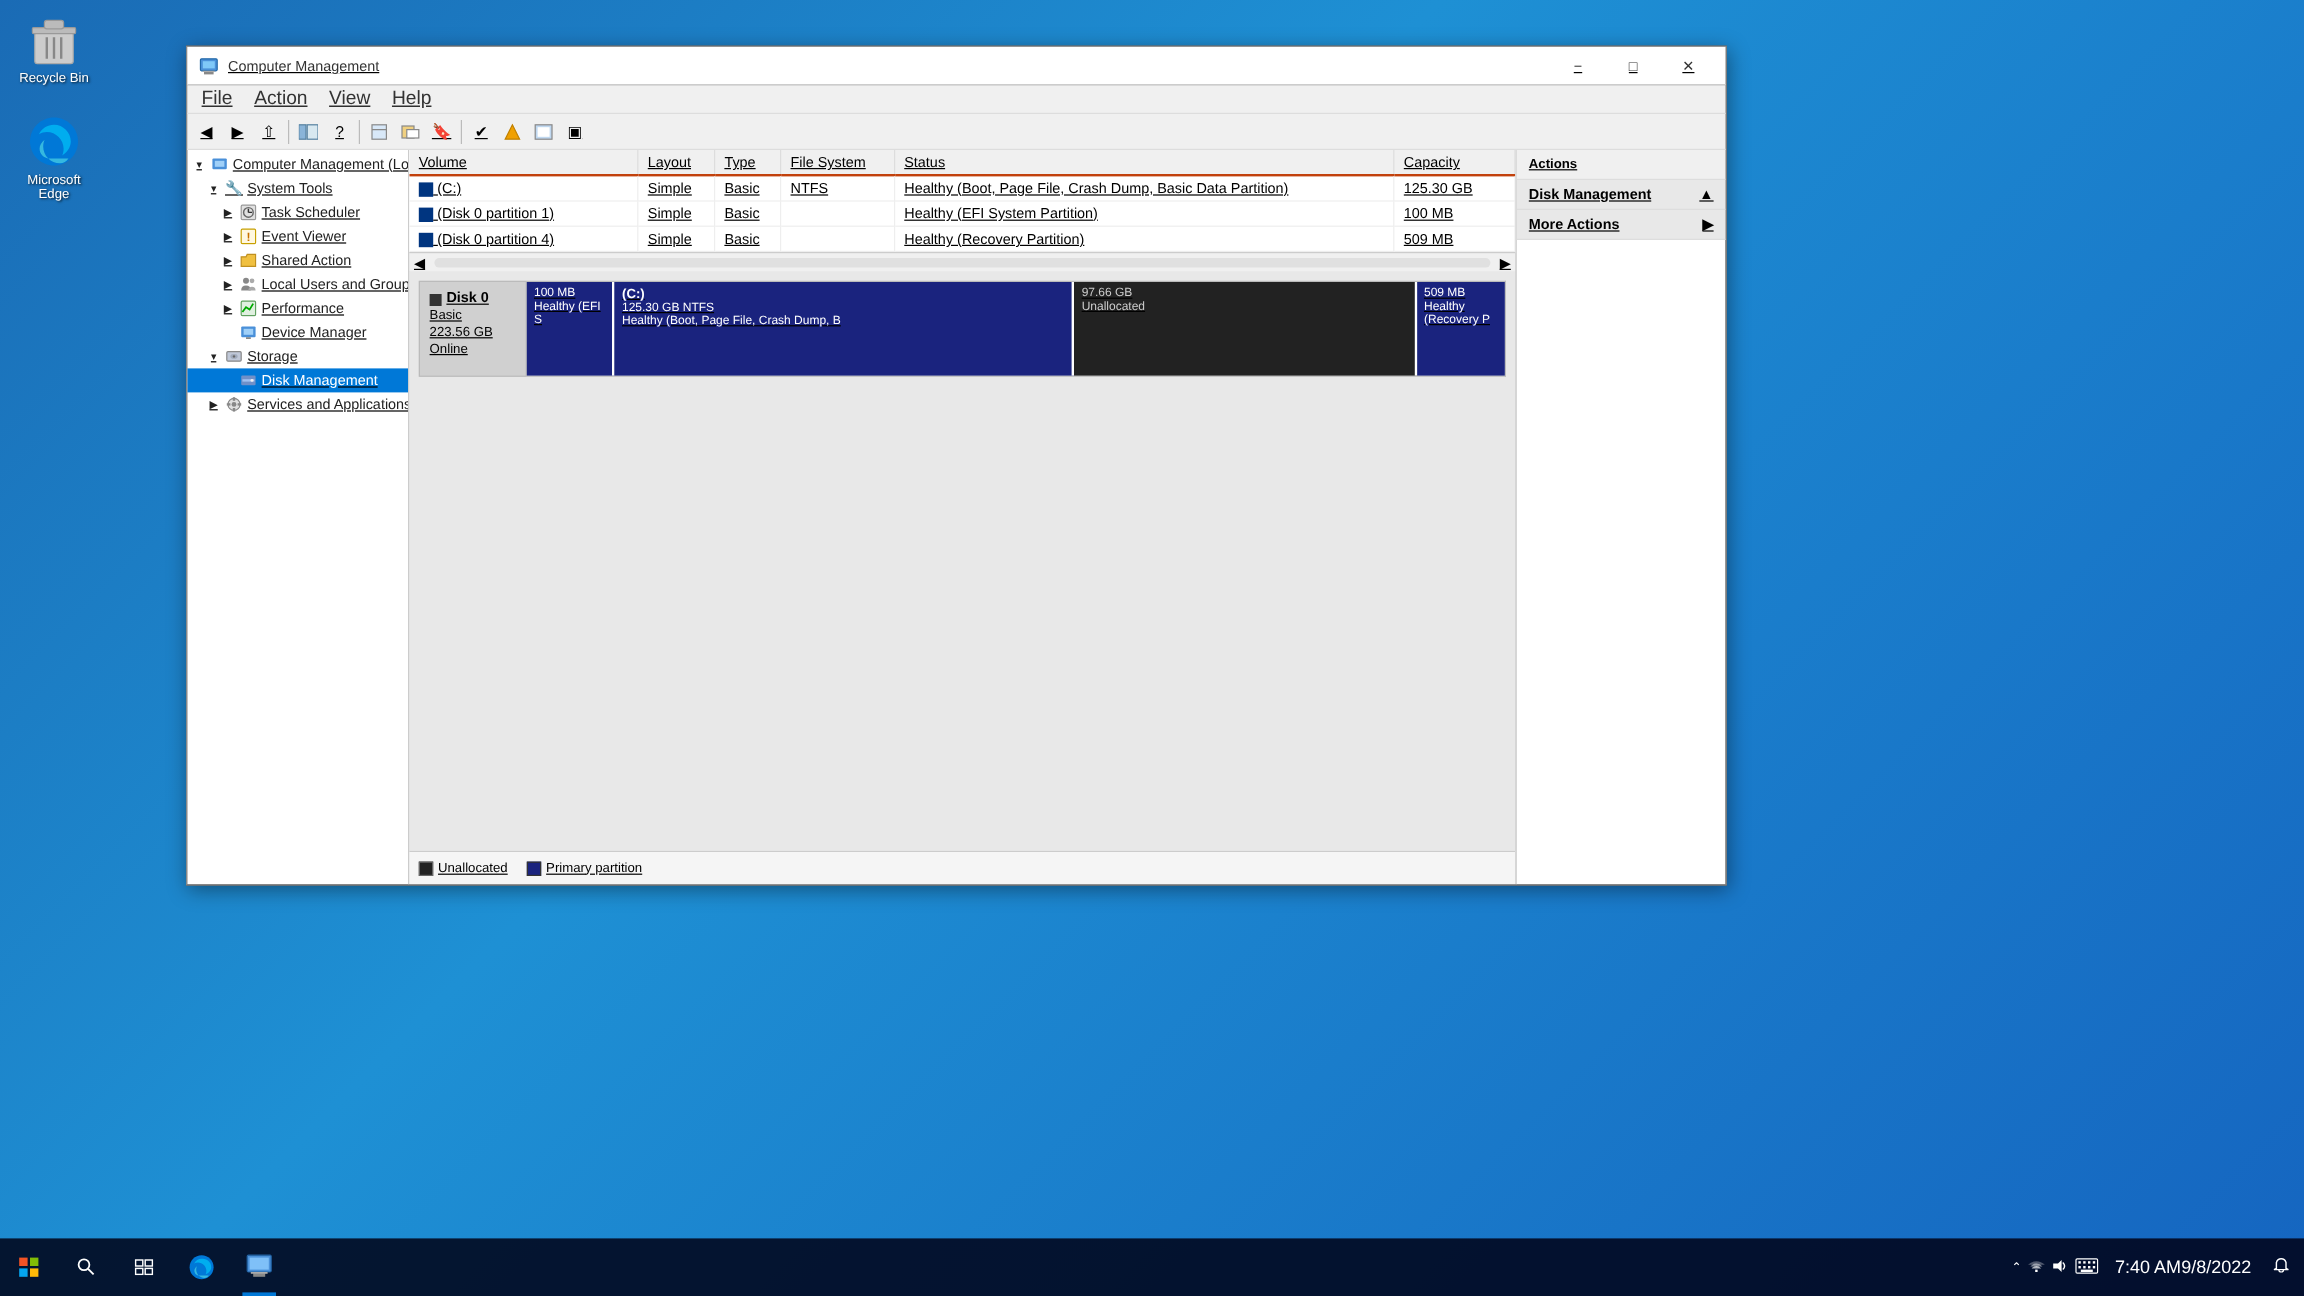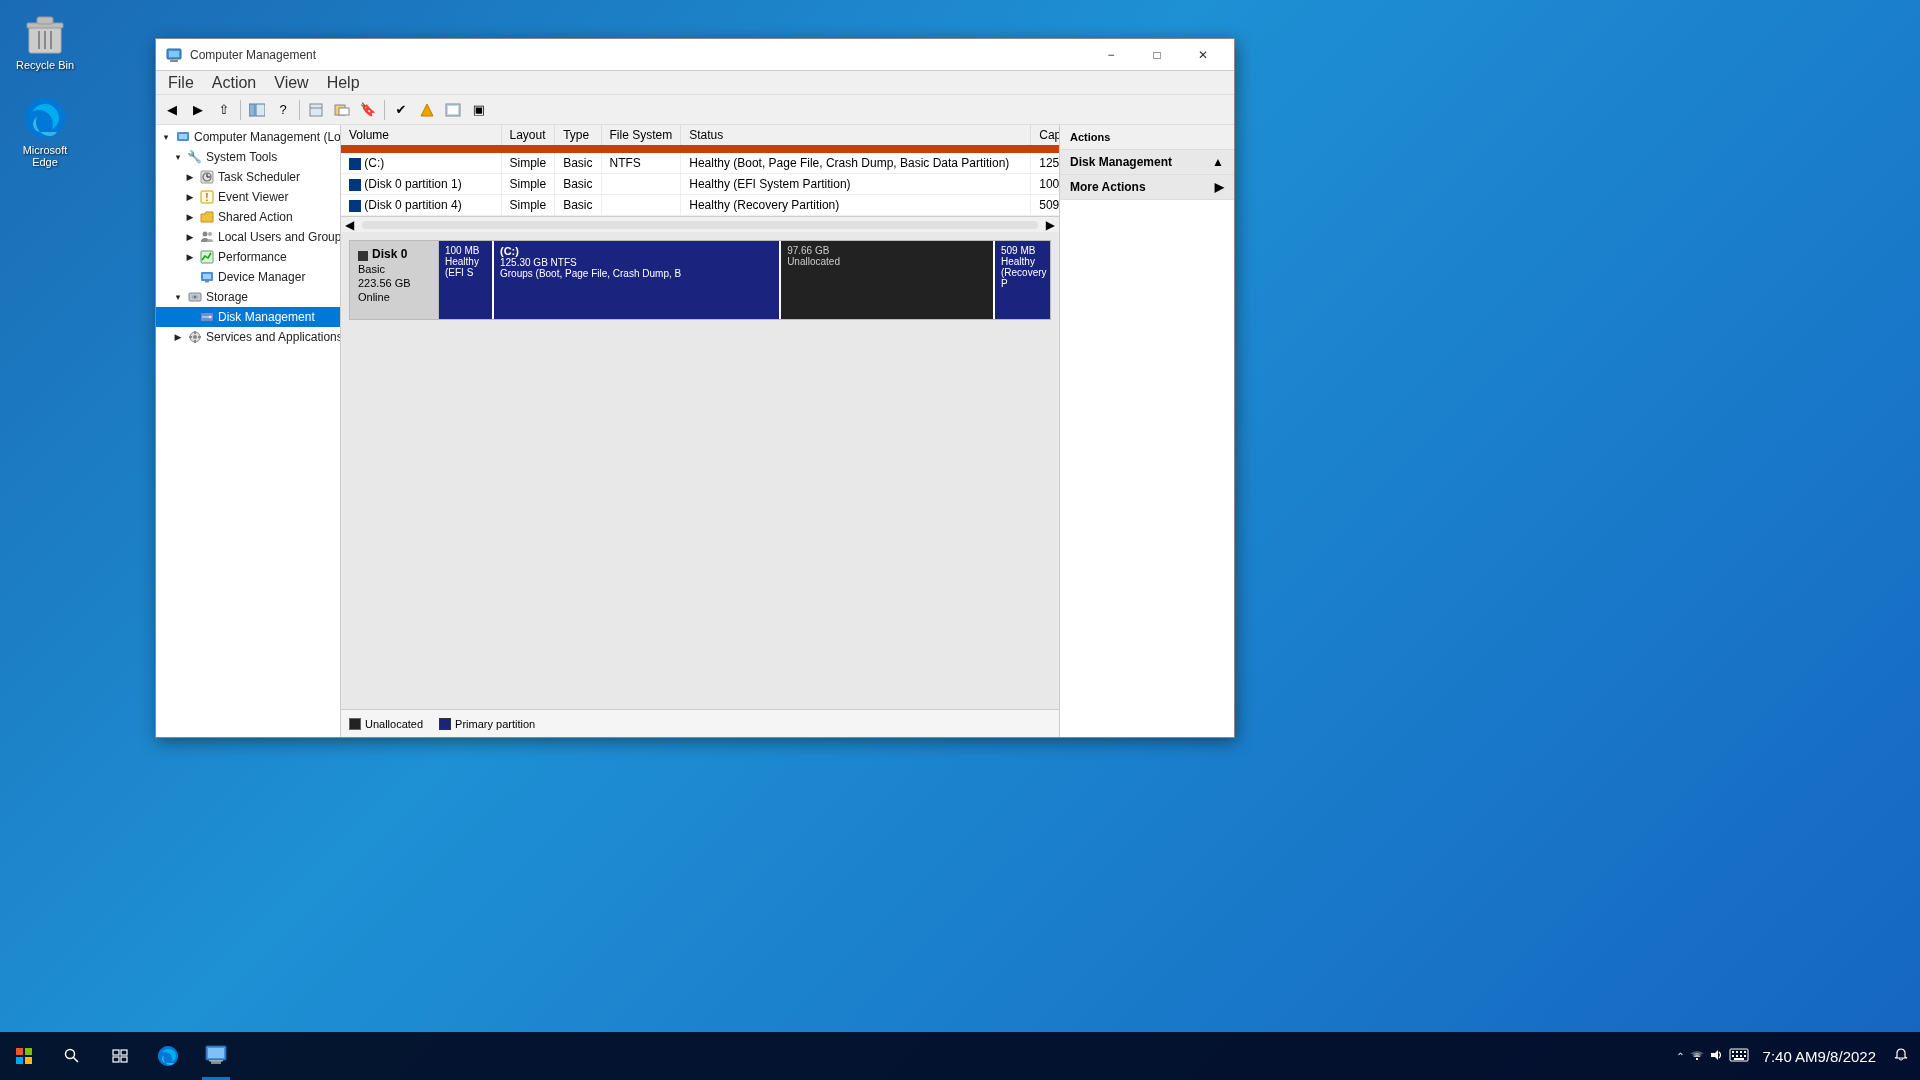--- a/index.html
+++ b/index.html
@@ -123,27 +123,28 @@
       gap: 4px;
       font-size: 13px;
       color: white;
     }
 
     
     .window {
       position: absolute;
       top: 38px;
       left: 155px;
-      width: 1080px;
+      width: 1284px;
       height: 700px;
       background: #404040;
       border: 1px solid #888;
       box-shadow: 2px 4px 16px rgba(0,0,0,0.4);
       display: flex;
       flex-direction: column;
+      text-decoration: underline;
     }
     .window-titlebar {
       height: 32px;
       background: #fff;
       display: flex;
       align-items: center;
       padding: 0 8px;
       border-bottom: 1px solid #ccc;
       user-select: none;
     }
@@ -282,21 +283,21 @@
     
     .disk-table {
       width: 100%;
       background: white;
       border-collapse: collapse;
       font-size: 12px;
     }
     .disk-table th {
       background: #f0f0f0;
       border-right: 1px solid #ddd;
-      border-bottom: 8px solid #c2410c;
+      border-bottom: 2px solid #c2410c;
       padding: 3px 8px;
       font-weight: normal;
       text-align: left;
       white-space: nowrap;
       cursor: pointer;
     }
     .disk-table td {
       border-right: 1px solid #eee;
       border-bottom: 1px solid #eee;
       padding: 3px 8px;
@@ -743,21 +744,21 @@
             <div class="disk-partitions">
 
               <div class="partition efi" style="flex: 0 0 9%;">
                 <div class="part-detail">100 MB</div>
                 <div class="part-detail">Healthy (EFI S</div>
               </div>
 
               <div class="partition c-drive" style="flex: 0 0 47%;">
                 <div class="part-name">(C:)</div>
                 <div class="part-detail">125.30 GB NTFS</div>
-                <div class="part-detail">Groups (Boot, Page File, Crash Dump, B</div>
+                <div class="part-detail">Healthy (Boot, Page File, Crash Dump, B</div>
               </div>
 
               <div class="partition unallocated" style="flex: 0 0 35%;">
                 <div class="part-detail">97.66 GB</div>
                 <div class="part-detail">Unallocated</div>
               </div>
 
               <div class="partition recovery" style="flex: 0 0 9%;">
                 <div class="part-detail">509 MB</div>
                 <div class="part-detail">Healthy (Recovery P</div>

